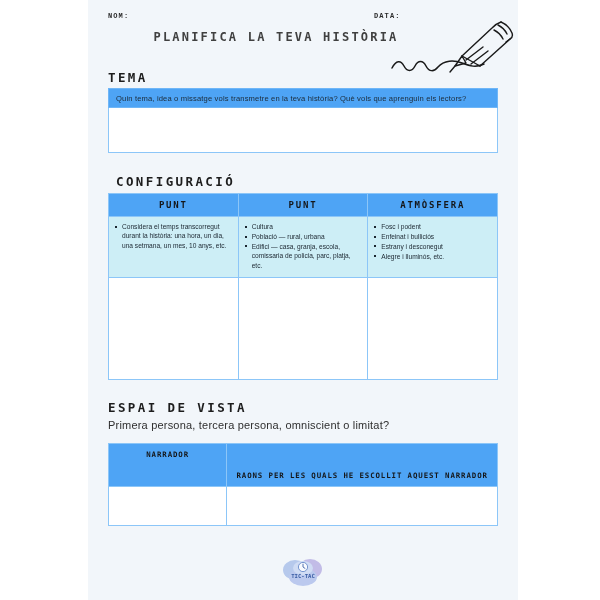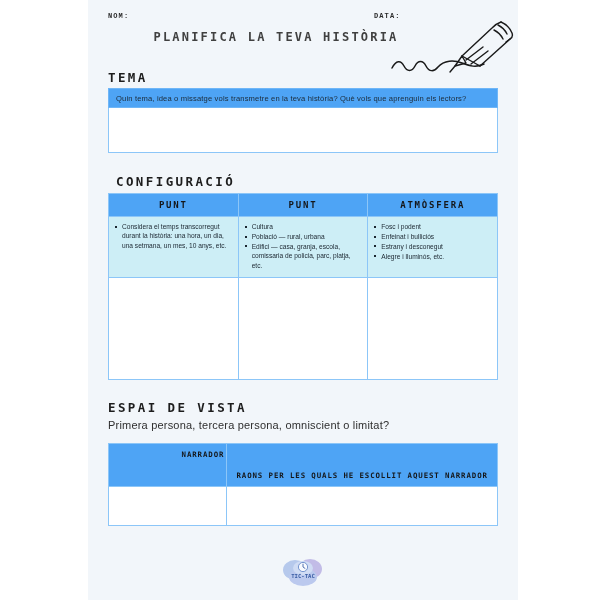--- a/index.html
+++ b/index.html
@@ -166,21 +166,21 @@
   }
   .blankcell {
     flex: 1;
     border-right: 1px solid #8cc6f8;
   }
   .blankcell:last-child { border-right: none; }
 
   
   .w-narr { flex: 0 0 30.5%; }
   .w-reason { flex: 1; }
-  .th-narr { flex: 0 0 30.5%; text-align: right; }
+  .th-narr { flex: 0 0 30.5%; }
   .th-reason { flex: 1; margin-top: 21px; }
 
   .th-small {
     font-size: 7.4px;
     letter-spacing: .9px;
     padding: 6px 2px;
   }
 
   
   .logo {

